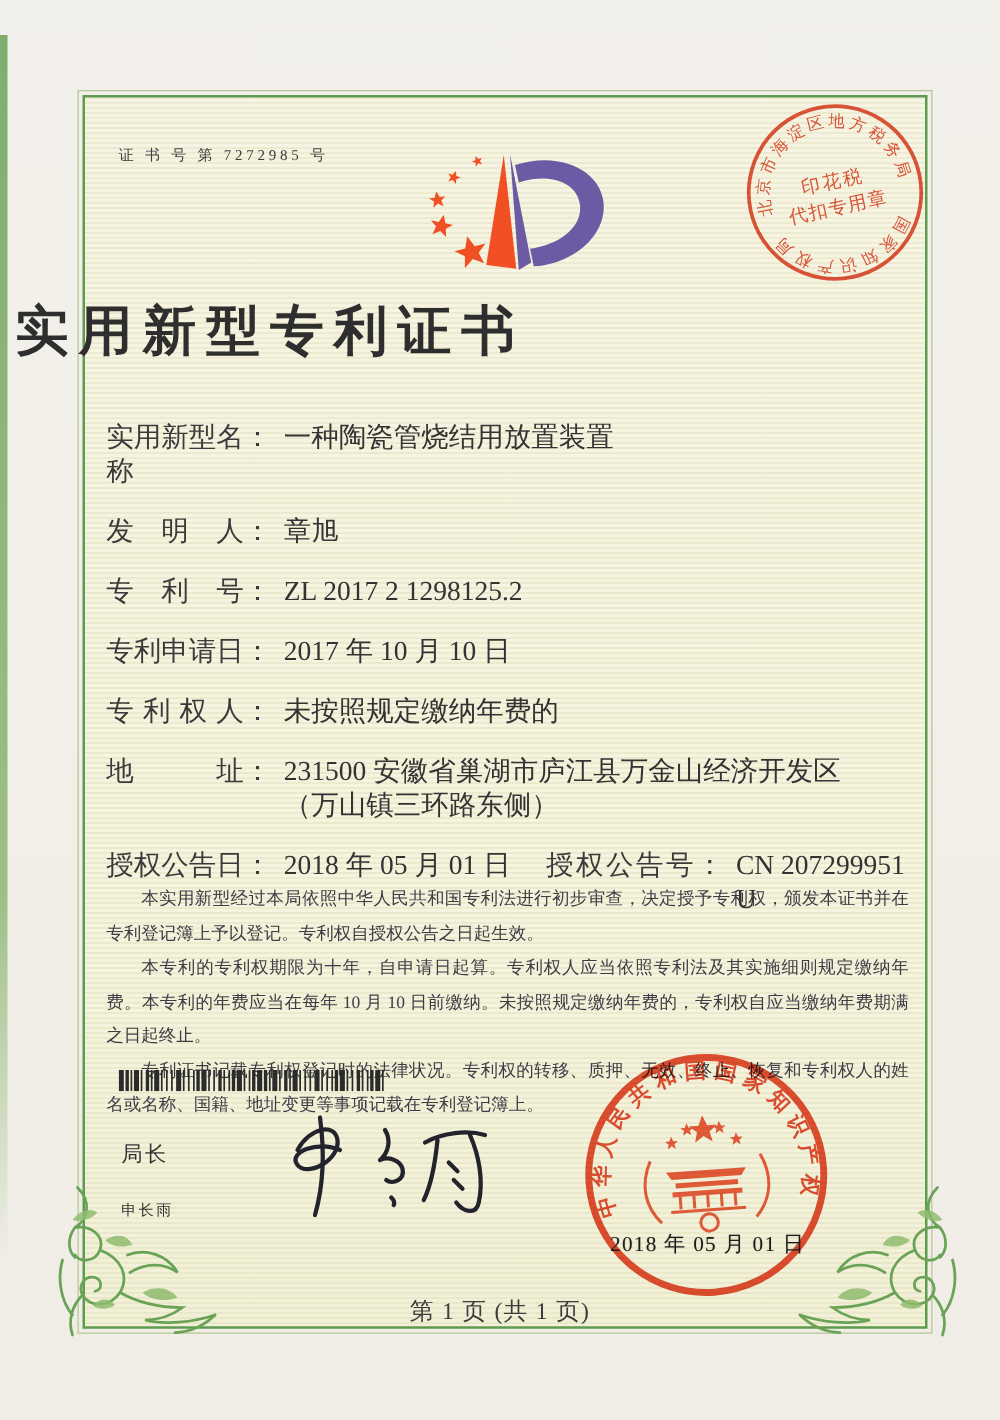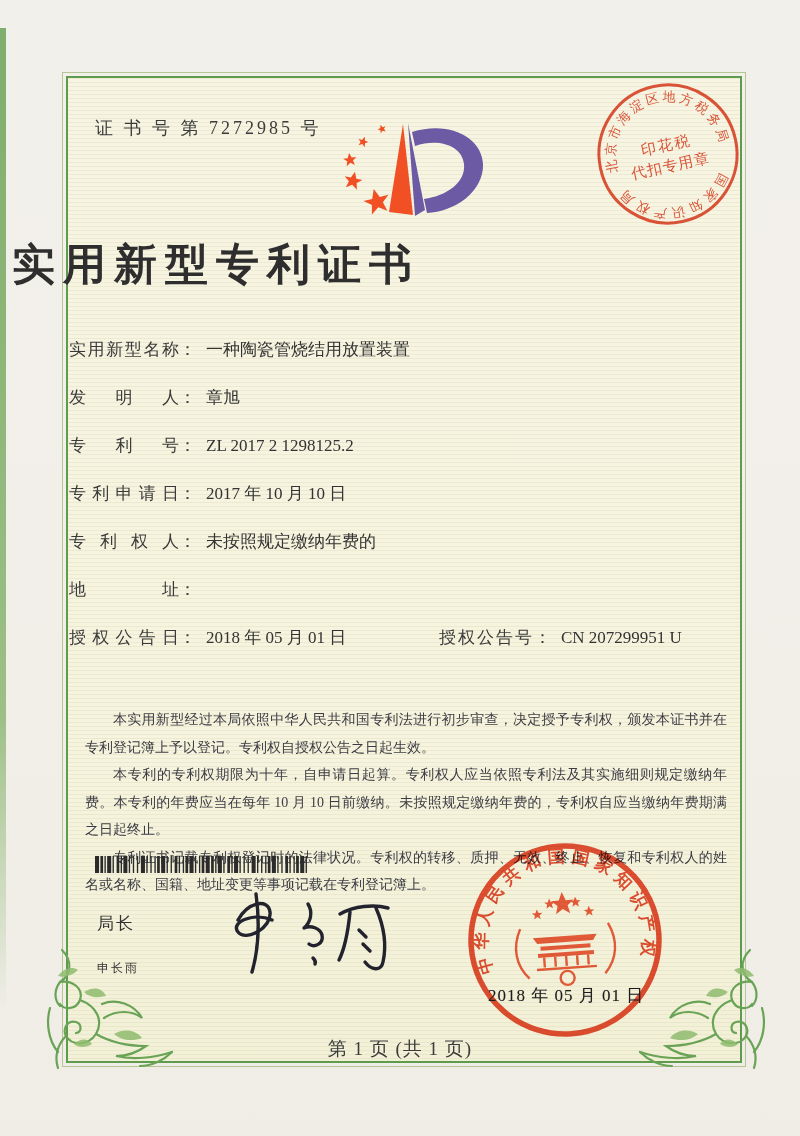--- a/index.html
+++ b/index.html
@@ -25,29 +25,29 @@
   .frame-inner {
     position:absolute; left:3px; top:3px; right:3px; bottom:3px;
     border:2px solid #5f9b4f;
     background:
       repeating-linear-gradient(180deg, rgba(176,186,122,0.16) 0 1px, rgba(0,0,0,0) 1px 4px),
       linear-gradient(180deg,#f7f4e3 0%, #f6f3de 70%, #f3f0d8 100%);
   }
   .abs { position:absolute; }
 
   .cert-no {
-    left:95px; top:116px; font-size:18px; color:#3c3c3c; letter-spacing:3px;
+    left:95px; top:116px; font-size:12px; color:#3c3c3c; letter-spacing:3px;
   }
   .title {
     left:0; top:236px; width:800px; text-align:left;
     font-size:43px; font-weight:600; color:#2e2e2e; letter-spacing:8px;margin-left:12px;
   }
 
   
-  .fields { left:69px; top:336px; width:645px; font-size:17px; color:#333; }
+  .fields { left:85px; top:336px; width:645px; font-size:22px; color:#333; }
   .field-row { display:flex; align-items:flex-start; margin-bottom:21px; line-height:27px; }
   .field-label {
     display:inline-block; width:110px; text-align:justify; text-align-last:justify;
     text-justify:inter-character; flex:none; color:#3a3a3a;
   }
   .field-colon { flex:none; margin-right:10px; color:#3a3a3a; }
   .field-value { color:#333; max-width:480px; }
   .grant-row { display:flex; margin-bottom:12px; }
   .grant-col-left { display:flex; width:370px; }
   .grant-col-right { display:flex; }
@@ -155,20 +155,21 @@
       <span class="field-value">2017 年 10 月 10 日</span>
     </div>
     <div class="field-row">
       <span class="field-label">专利权人</span>
       <span class="field-colon">：</span>
       <span class="field-value">未按照规定缴纳年费的</span>
     </div>
     <div class="field-row">
       <span class="field-label">地址</span>
       <span class="field-colon">：</span>
+      <span class="field-value" style="max-width:455px;">231500 安徽省巢湖市庐江县万金山经济开发区（万山镇三环路东侧）</span>
     </div>
     <div class="field-row grant-row">
       <span class="grant-col-left">
         <span class="field-label">授权公告日</span>
         <span class="field-colon">：</span>
         <span class="field-value">2018 年 05 月 01 日</span>
       </span>
       <span class="grant-col-right">
         <span class="field-label">授权公告号</span>
         <span class="field-colon">：</span>

